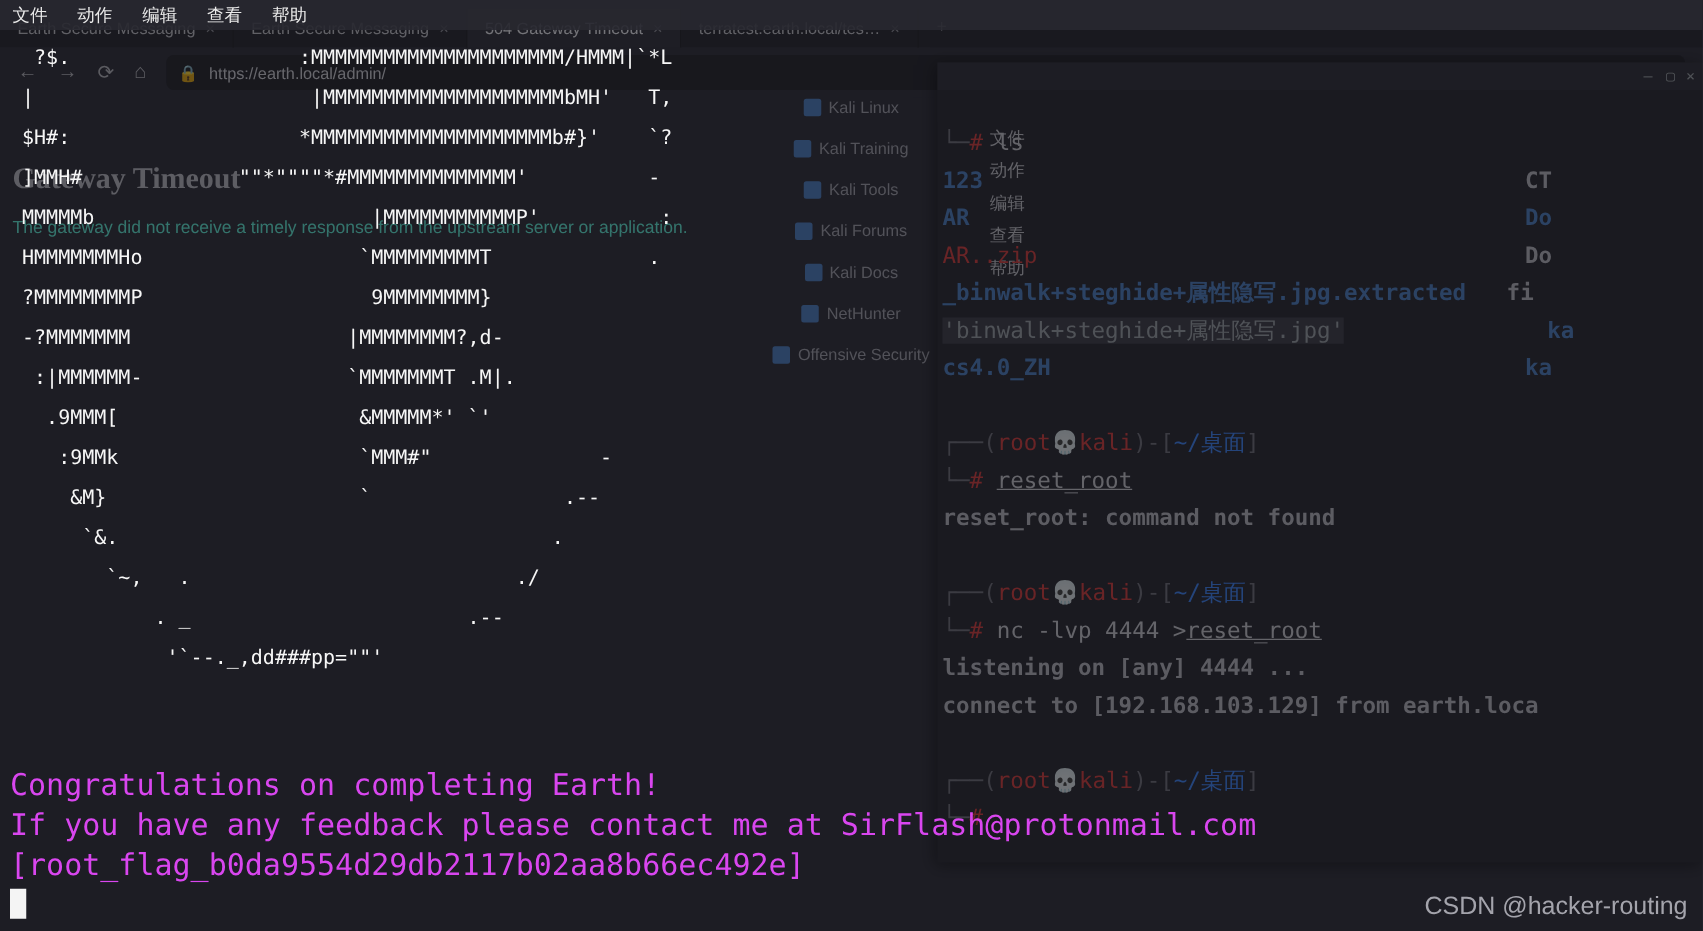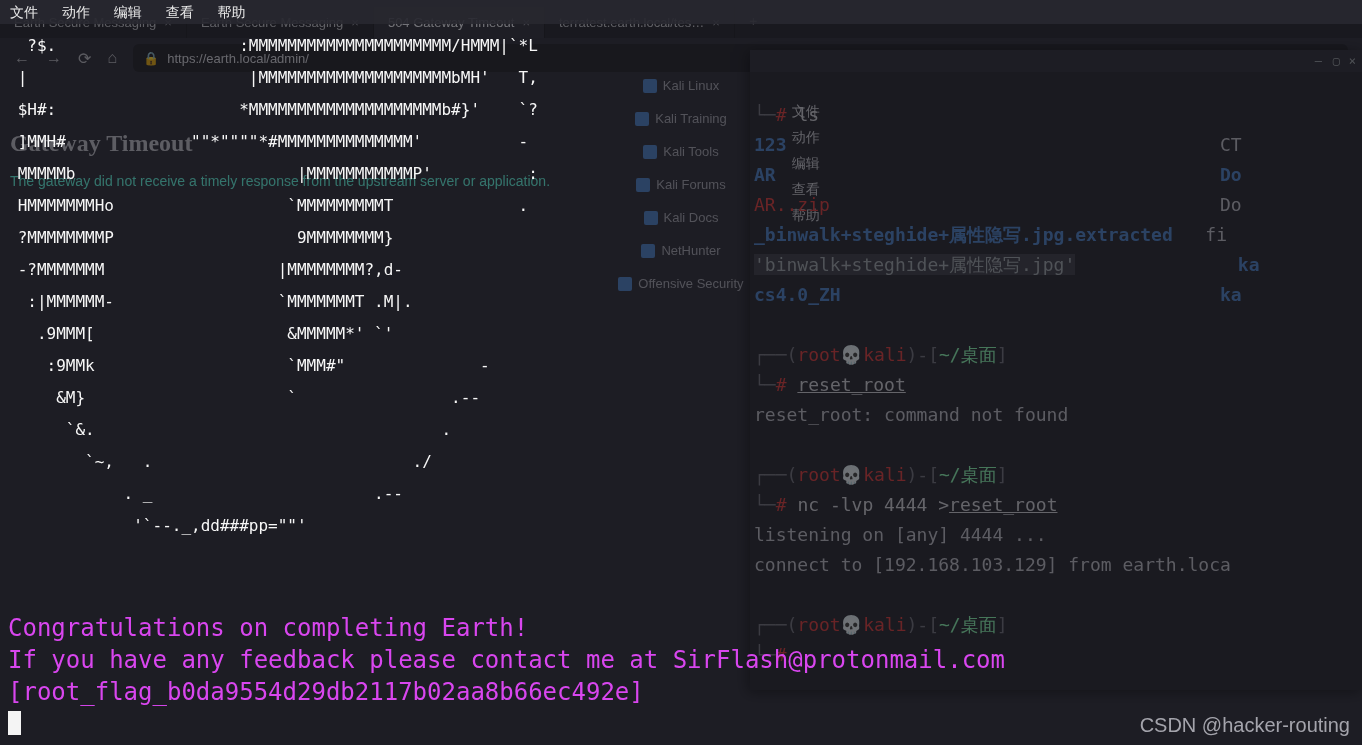--- a/index.html
+++ b/index.html
@@ -72,24 +72,24 @@
   .right-term .titlebar .wclose { position:absolute; right:6px; top:0; }
   .right-term .menu {
     position: absolute; top: 22px; left: 0; right: 0; height: 26px;
     font-size: 14px; color: #c3c3ca; padding-left: 8px; line-height: 26px;
     background: #24242e;
   }
   .right-term .menu span { margin-right: 20px; }
   .right-term .body { position: absolute; top: 50px; left: 4px; right: 0; bottom: 0; }
   .rt-red { color: #d33a3a; }
   .rt-blue { color: #4a7dc2; font-weight: bold; }
-  .rt-gray { color: #b6b6bf; }
+  .rt-gray { color: #b6b6bf; font-weight: bold; }
   .rt-dim { color: #6e6e78; }
   .rt-cmd { color: #c8c8cf; }
-  .rt-cyan { color: #86efac; }
+  .rt-cyan { color: #3b82f6; }
   .rt-ul { text-decoration: underline; }
   .rt-hl { background: #3a3a46; }
 
   
   .front-term {
     position: absolute; left: 0; top: 0; width: 1362px; height: 745px;
     color: #f4f4f4;
     font-family: "Menlo","Consolas","DejaVu Sans Mono",monospace;
     background: rgba(18,18,22,0.55);
   }

